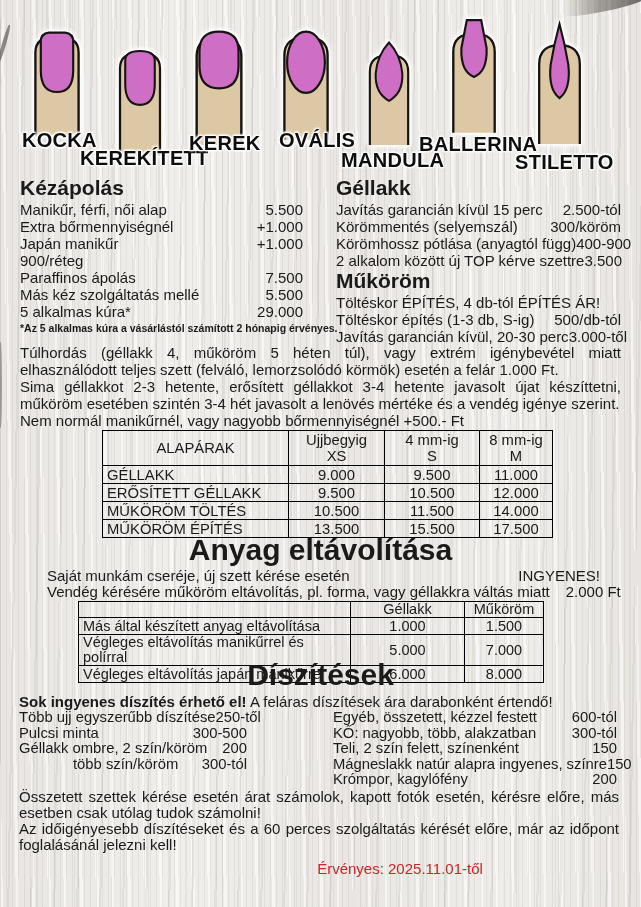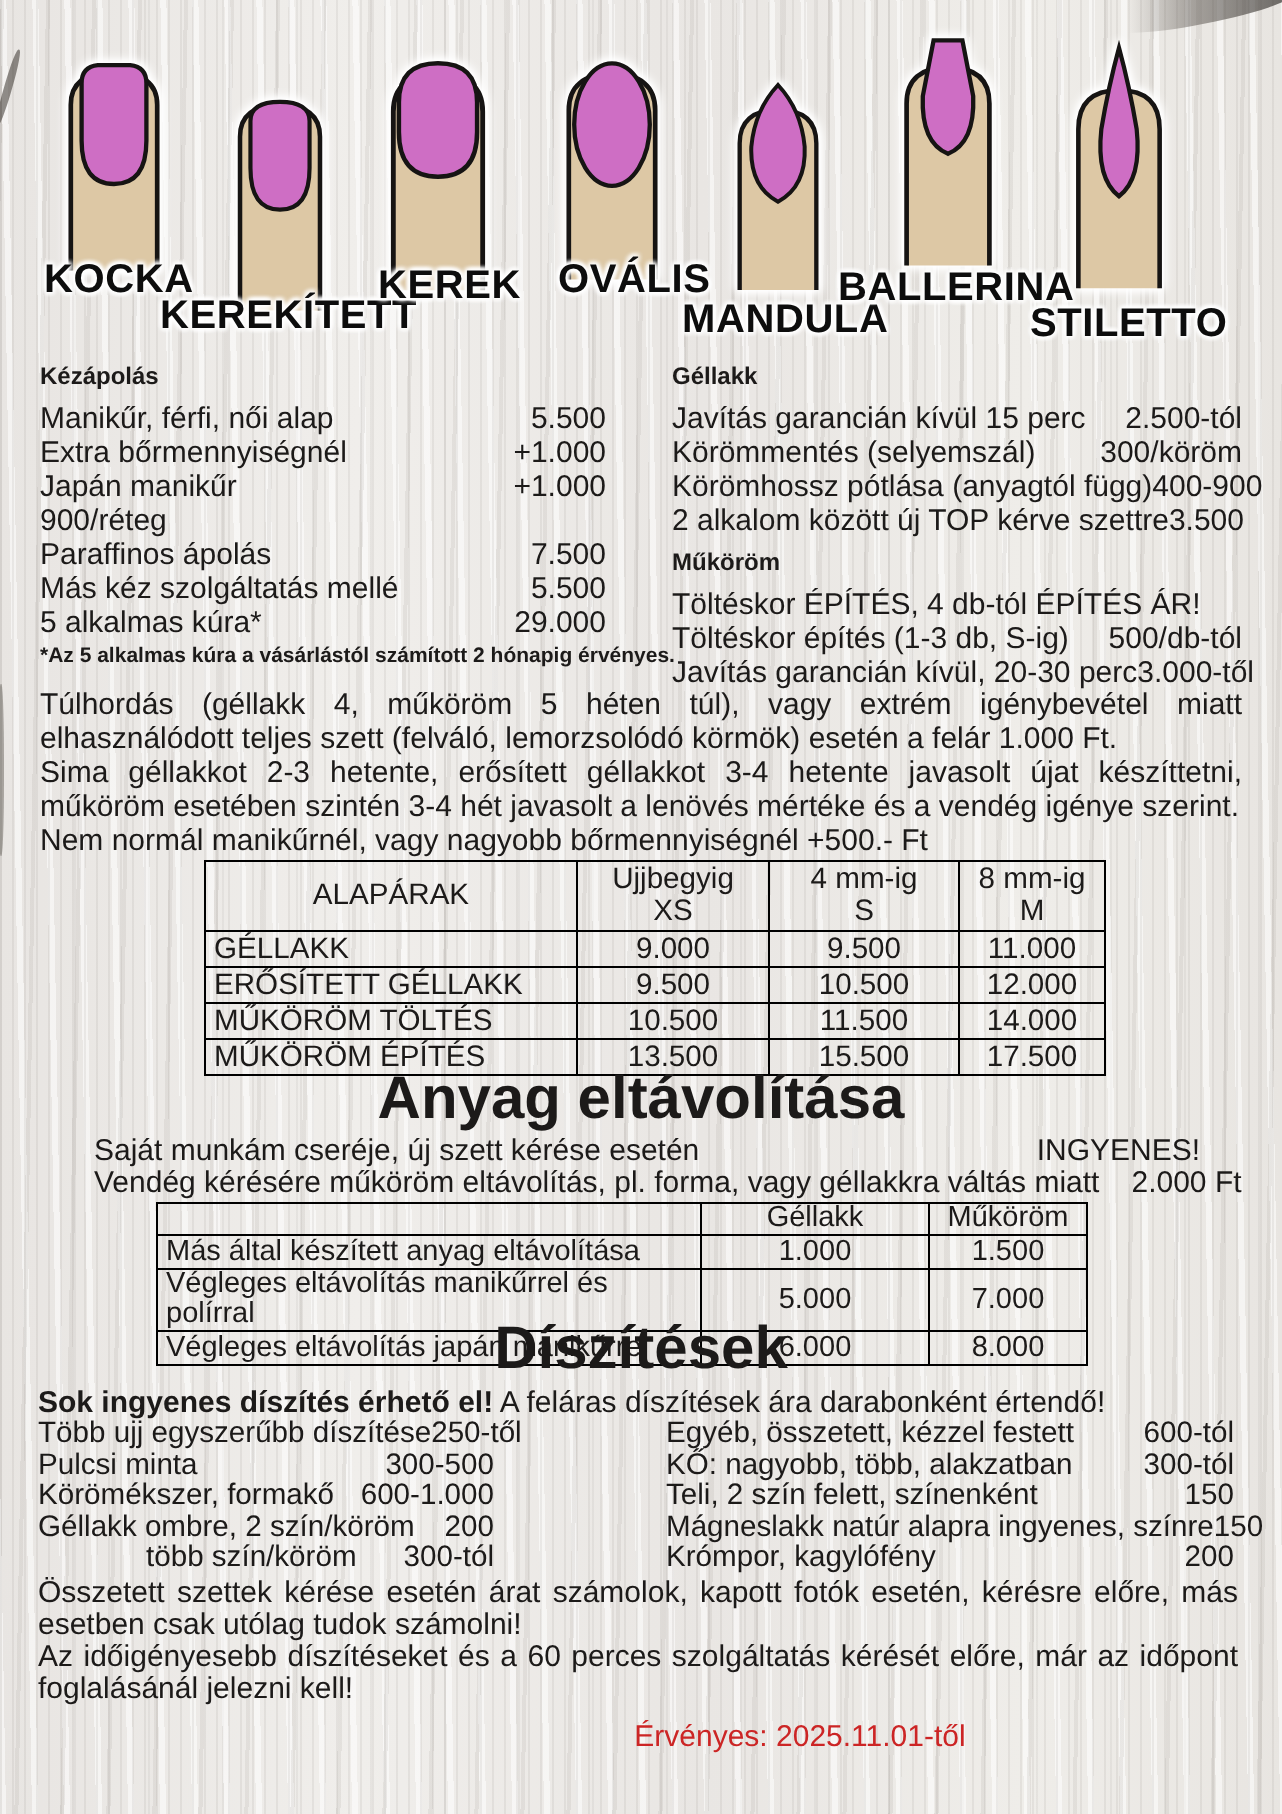--- a/index.html
+++ b/index.html
@@ -21,21 +21,21 @@
   
   .smudge{position:absolute;border-radius:45%;}
   
   .nail-svg{position:absolute;filter:drop-shadow(0 0 1.5px #fff) drop-shadow(0 0 2px #fff) drop-shadow(0 0 2px rgba(255,255,255,.85));}
   .nail-label{
     position:absolute;font-weight:700;font-size:20px;letter-spacing:.3px;line-height:20px;color:#0d0d0d;
     text-shadow:0 0 3px #fff,0 0 3px #fff,1px 1px 2px #fff,-1px -1px 2px #fff,1px -1px 2px #fff,-1px 1px 2px #fff;
     white-space:nowrap;
   }
   
-  .sec-h{font-size:12px;font-weight:700;line-height:20px;margin:0 0 3px 0;}
+  .sec-h{font-size:21px;font-weight:700;line-height:20px;margin:0 0 3px 0;}
   .svc-row{display:flex;justify-content:space-between;font-size:15px;line-height:17px;white-space:nowrap;}
   .svc-row b{font-weight:400;}
   .note-line{font-size:15px;line-height:17px;white-space:nowrap;}
   .footnote{font-size:10.5px;font-weight:700;line-height:14px;margin-top:1px;white-space:nowrap;}
   
   .para{font-size:15px;line-height:17px;text-align:justify;margin:0;}
   .para.last{text-align:left;}
   
   table{border-collapse:collapse;table-layout:fixed;}
   td{border:1.5px solid #000;padding:0;overflow:hidden;}
@@ -275,24 +275,20 @@
   <div class="abs" style="left:19px;top:710px;width:228px;">
     <div class="decor-row">
         <span>Több ujj egyszerűbb díszítése</span>
         <span>250-től</span>
       </div>
     <div class="decor-row">
         <span>Pulcsi minta</span>
         <span>300-500</span>
       </div>
     <div class="decor-row">
-        <span>Körömékszer, formakő</span>
-        <span>600-1.000</span>
-      </div>
-    <div class="decor-row">
         <span>Géllakk ombre, 2 szín/köröm</span>
         <span>200</span>
       </div>
     <div class="decor-row">
         <span style="padding-left:54px;">több szín/köröm</span>
         <span>300-tól</span>
       </div>
   </div>
 
   <div class="abs" style="left:333px;top:710px;width:284px;">

